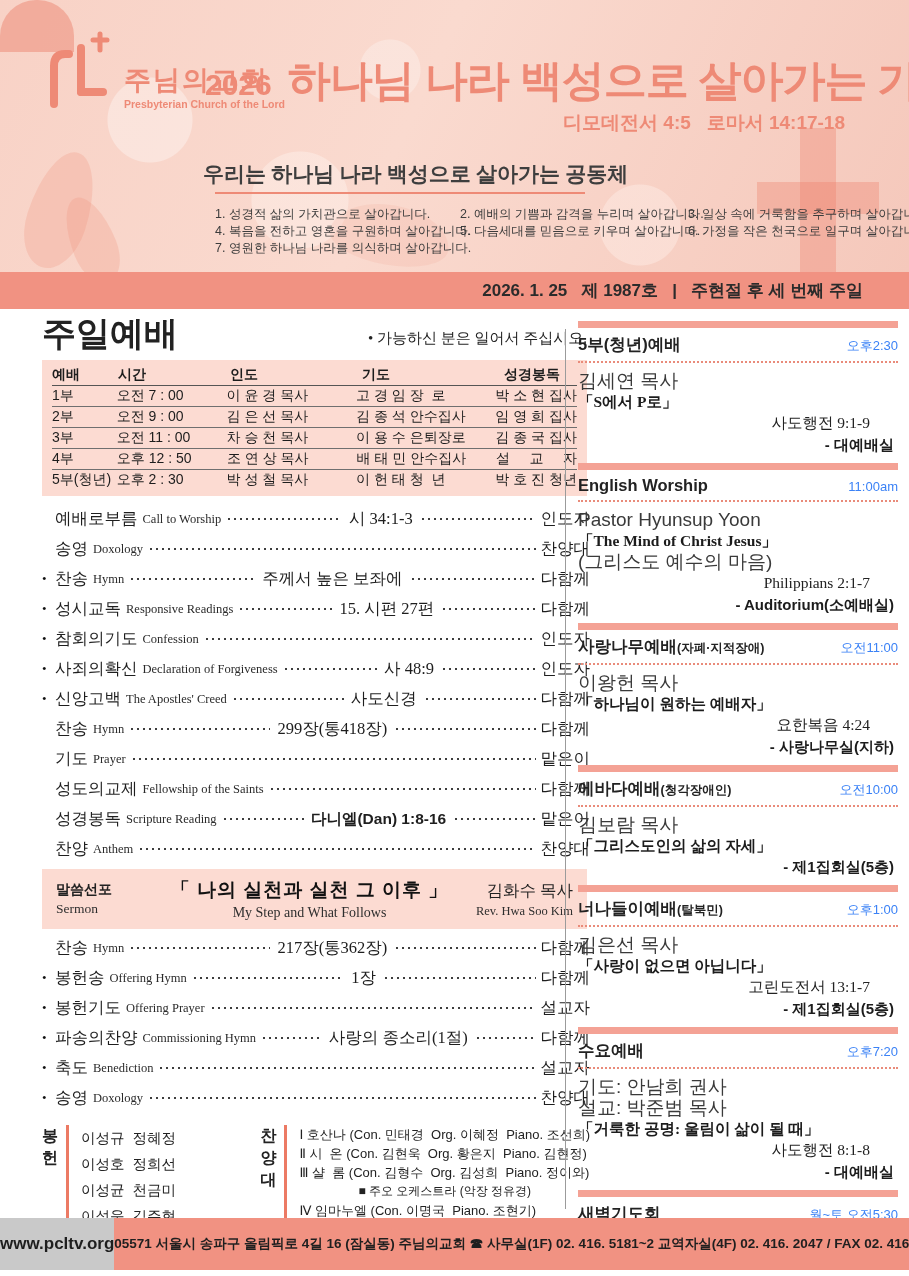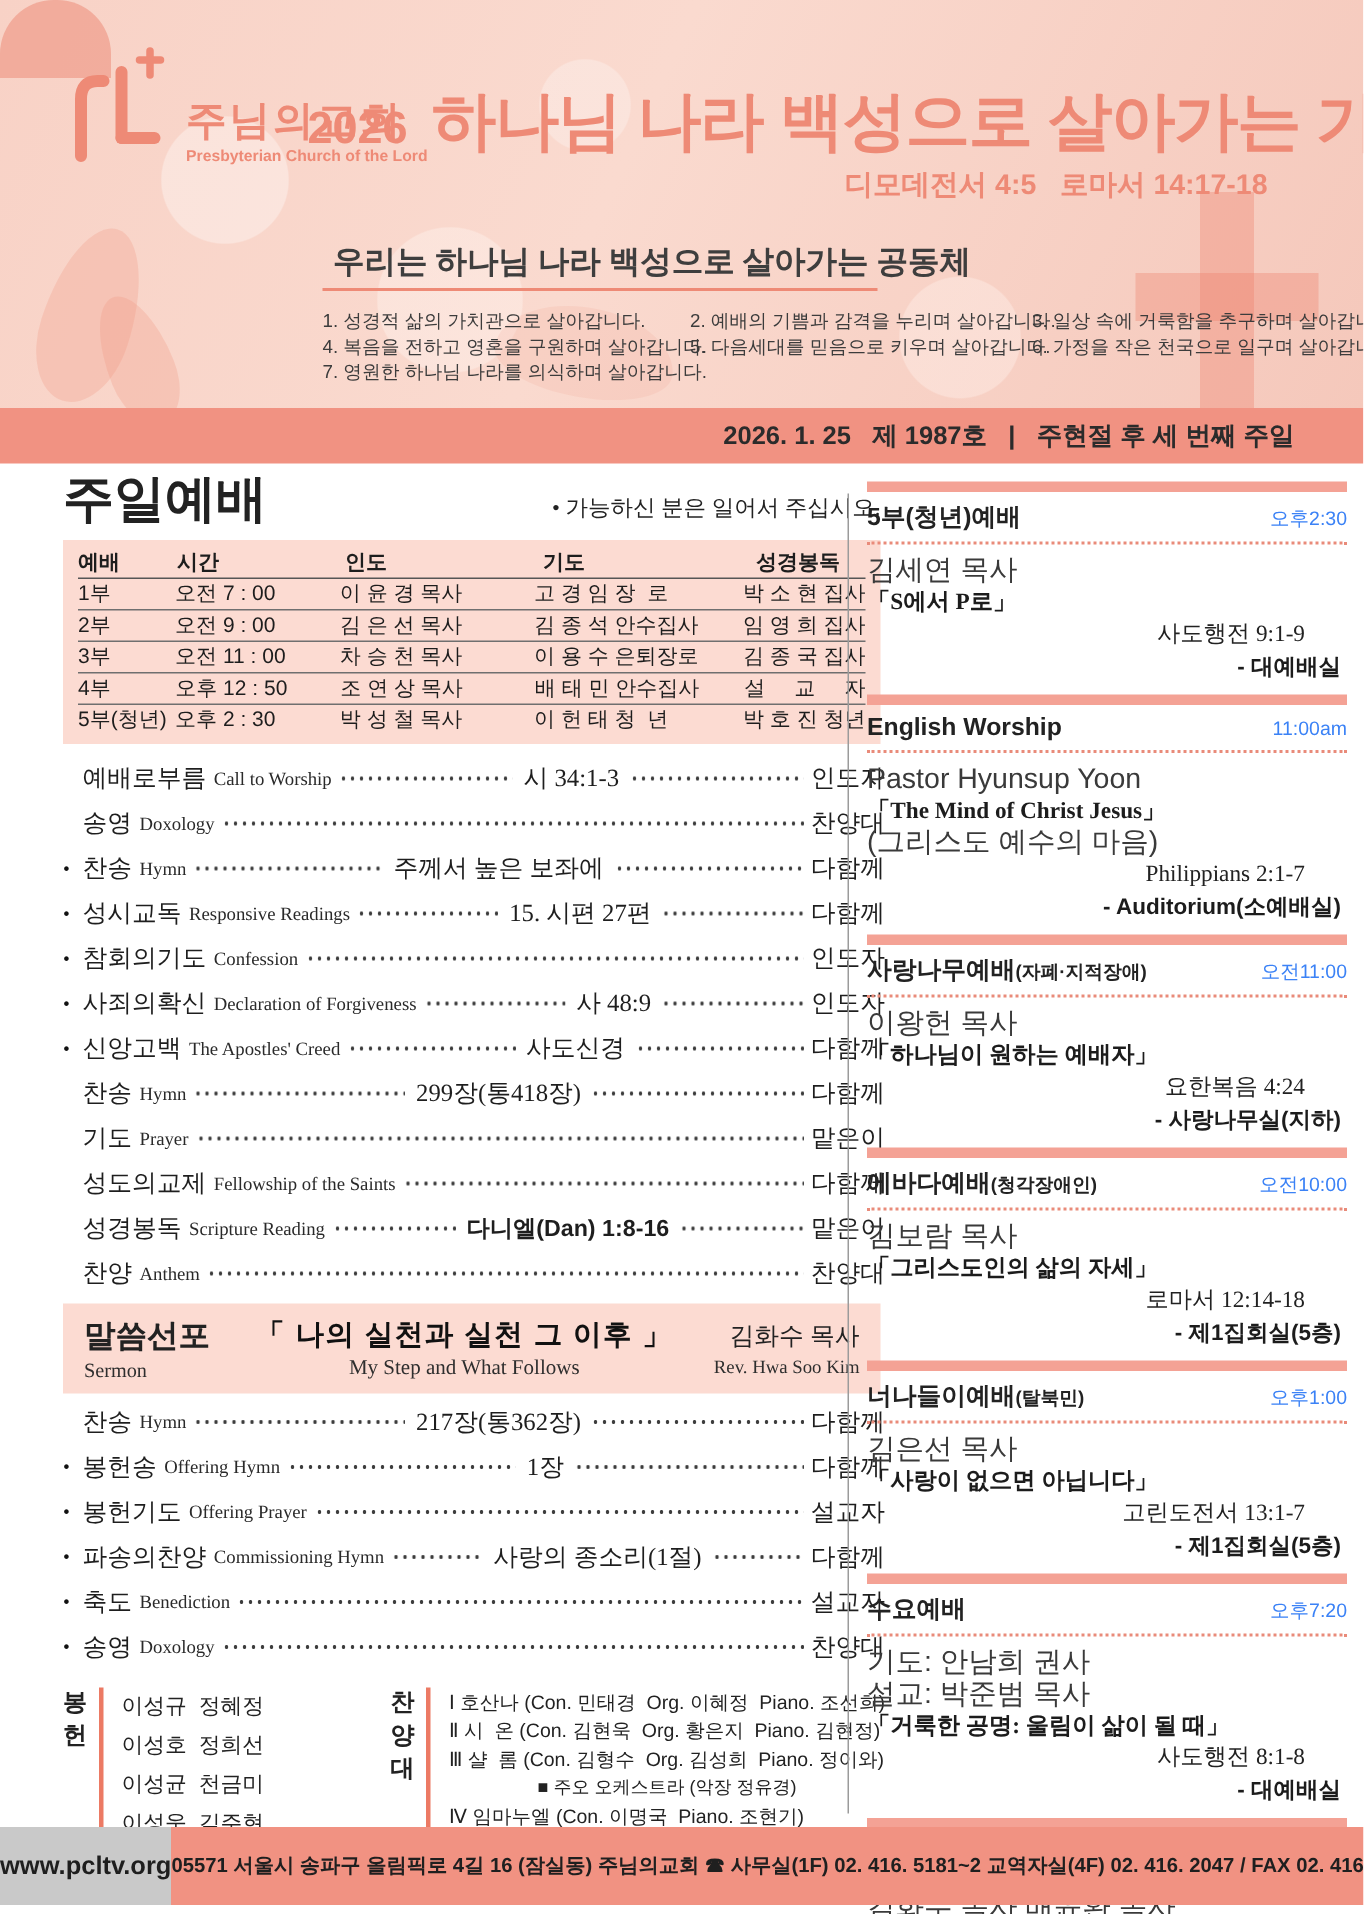--- a/index.html
+++ b/index.html
@@ -27,21 +27,21 @@
   #logo-mark{width:74px;height:84px;}
   #logo-text{margin-left:6px;padding-bottom:4px;}
   #church-name{font-size:27px;font-weight:bold;color:#ee8a76;letter-spacing:2px;line-height:1;}
   #church-name-en{font-size:10.5px;font-weight:bold;color:#ee8a76;margin-top:4px;}
 
   #title-row{position:absolute;left:205px;top:52px;display:flex;align-items:baseline;white-space:nowrap;}
   #title-year{font-size:30px;font-weight:bold;color:#ee8a76;margin-right:16px;}
   #title-main{font-size:43px;font-weight:bold;color:#ee8a76;letter-spacing:-1px;}
   #verse-refs{position:absolute;right:64px;top:110px;font-size:19px;font-weight:bold;color:#ee8a76;white-space:pre;}
 
-  #motto{position:absolute;left:222px;top:160px;font-size:21px;font-weight:bold;color:#3e3e3e;
+  #motto{position:absolute;left:203px;top:160px;font-size:21px;font-weight:bold;color:#3e3e3e;
          font-family:"Liberation Serif",serif;}
   #motto-underline{position:absolute;left:215px;top:192px;width:370px;height:2px;background:#ee8a76;}
 
   .stmt-col{position:absolute;top:206px;font-size:12.5px;color:#3c3c3c;line-height:17px;white-space:nowrap;}
   #stmt-col1{left:215px;}
   #stmt-col2{left:460px;}
   #stmt-col3{left:688px;}
 
   
   #date-banner{position:absolute;top:272px;left:0;width:909px;height:37px;background:#f19282;
@@ -74,21 +74,21 @@
   .dots{flex:1;height:8px;margin:0 5px;
      background-image:radial-gradient(circle,#3d3d3d 1.1px,transparent 1.4px);
      background-size:6px 8px;background-repeat:repeat-x;background-position:0 center;}
   .ocenter{padding:0 2px;}
   .ocenter.bold{font-weight:bold;font-family:"Liberation Sans",sans-serif;font-size:15.5px;}
 
   #sermon-banner{margin-top:5px;width:545px;height:60px;background:#fcdbd2;display:flex;align-items:center;
      box-sizing:border-box;padding:0 14px;}
   .sermon-col{display:flex;flex-direction:column;align-items:center;}
   #sermon-label{align-items:flex-start;width:110px;}
-  #sermon-label .ko{font-size:21px;font-weight:bold;color:#222;}
+  #sermon-label .ko{font-size:14px;font-weight:bold;color:#222;}
   #sermon-label .en{font-size:13.5px;font-family:"Liberation Serif",serif;margin-top:2px;}
   #sermon-center{flex:1;}
   #sermon-center .ko{font-size:19px;font-weight:bold;color:#111;letter-spacing:1px;}
   #sermon-center .en{font-size:14px;font-family:"Liberation Serif",serif;margin-top:2px;}
   #sermon-pastor{align-items:flex-end;width:120px;}
   #sermon-pastor .ko{font-size:16.5px;font-family:"Liberation Serif",serif;color:#222;}
   #sermon-pastor .en{font-size:12.5px;font-family:"Liberation Serif",serif;margin-top:2px;}
 
   #order-list2{margin-top:4px;}
 
@@ -298,21 +298,20 @@
         </div>
         <div class="side-bar"></div>
         <div class="side-sec">
           <div class="side-head">
             <span class="side-title"><span>에바다예배</span><span class="sub">(청각장애인)</span></span>
             <span class="side-time">오전10:00</span>
           </div>
           <div class="side-dotted"></div>
           <div class="side-line">김보람 목사</div>
           <div class="side-line bold">「그리스도인의 삶의 자세」</div>
-          <div class="side-scripture">로마서 12:14-18</div>
           <div class="side-location">-  제1집회실(5층)</div>
         </div>
         <div class="side-bar"></div>
         <div class="side-sec">
           <div class="side-head">
             <span class="side-title"><span>너나들이예배</span><span class="sub">(탈북민)</span></span>
             <span class="side-time">오후1:00</span>
           </div>
           <div class="side-dotted"></div>
           <div class="side-line">김은선 목사</div>

